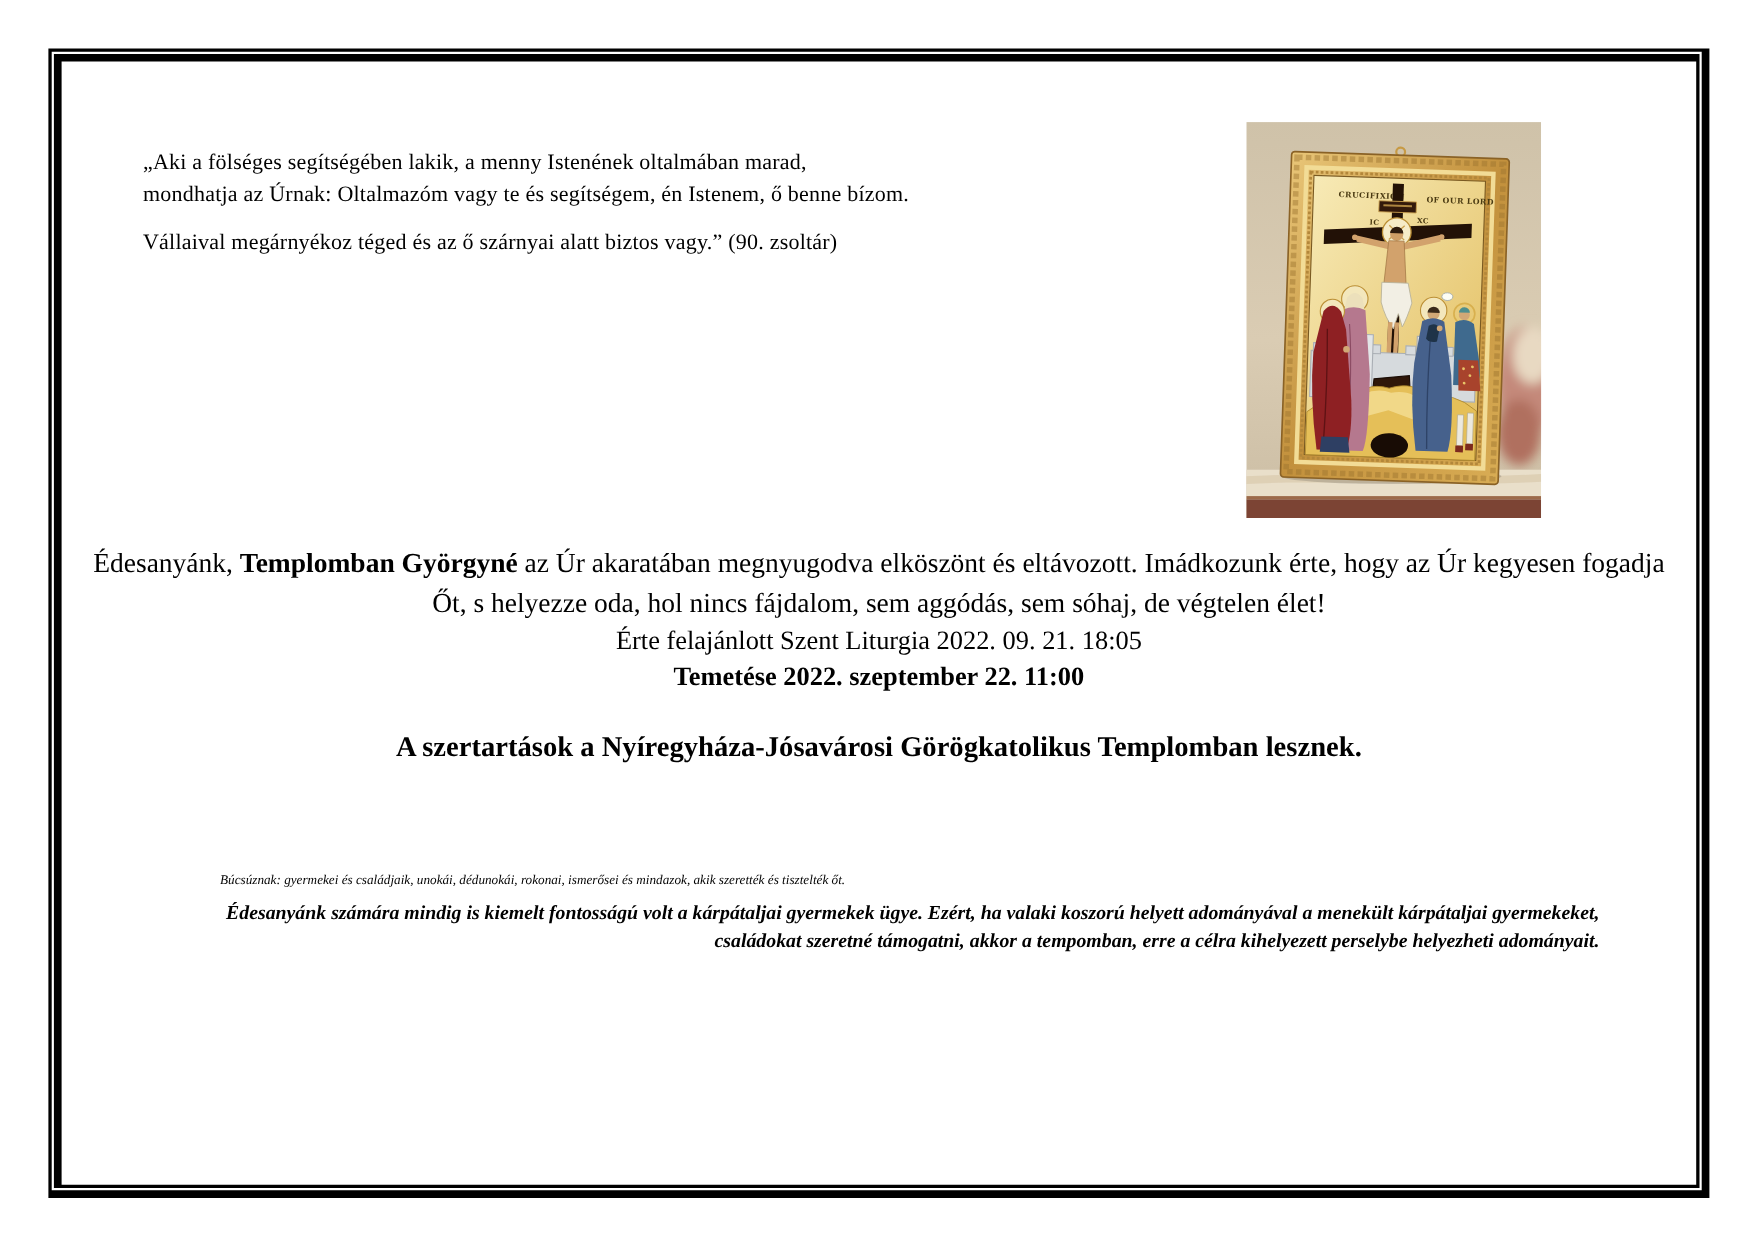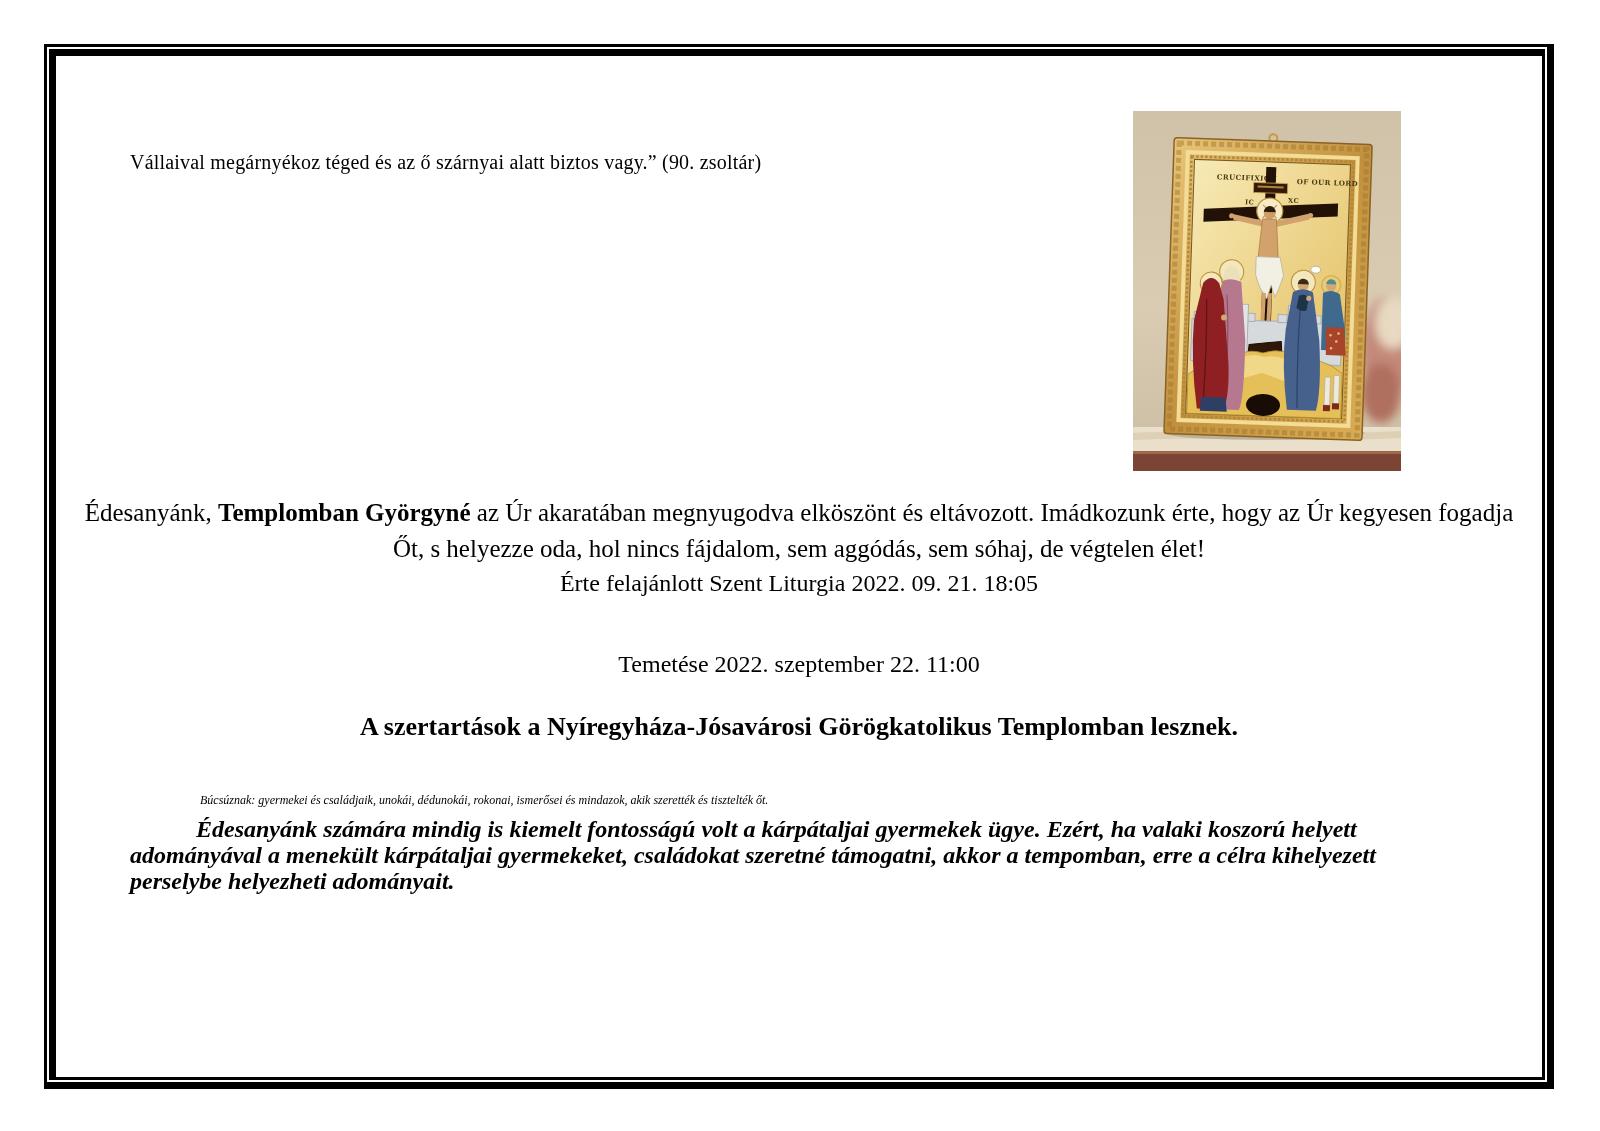--- a/index.html
+++ b/index.html
@@ -48,52 +48,55 @@
   .announce {
     position: absolute;
     left: 25px; right: 25px; top: 413px;
     text-align: center;
     font-size: 25px;
     line-height: 36px;
   }
   .announce p { margin: 0; }
   .announce .main { margin-top: 26px; }
   .announce .liturgy, .announce .funeral { font-size: 24px; line-height: 33px; }
-  .announce .funeral { font-weight: normal; margin-top: 48px; }
+  .announce .funeral { font-weight: bold; }
   .announce .location { margin-top: 29px; font-weight: bold; font-size: 26px; line-height: 34px; }
 
   .farewell {
     position: absolute;
     left: 74px; right: 88px; top: 732px;
     font-style: italic;
   }
   .farewell .mourners { margin: 0 0 0 70px; font-size: 12px; line-height: 24px; }
   .farewell .donation {
     margin: 4px 0 0;
     font-weight: bold;
-    font-size: 24px;
+    font-size: 18px;
     line-height: 26px;
     text-indent: 66px;
+    text-align: right;
   }
 
   .icon-title-text {
     font-family: "DejaVu Serif", serif;
     font-weight: bold;
     letter-spacing: 0.4px;
   }
 </style>
 </head>
 <body>
 
 <div class="page">
   <div class="frame-outer">
     <div class="frame-inner">
       <div class="content">
 
         <div class="psalm">
+          <p>„Aki a fölséges segítségében lakik, a menny Istenének oltalmában marad,</p>
+          <p>mondhatja az Úrnak: Oltalmazóm vagy te és segítségem, én Istenem, ő benne bízom.</p>
           <p class="p3">Vállaival megárnyékoz téged és az ő szárnyai alatt biztos vagy.” (90. zsoltár)</p>
         </div>
 
         <figure class="icon-photo">
           <svg width="268" height="360" viewBox="0 0 268 360" xmlns="http://www.w3.org/2000/svg">
             <defs>
               <linearGradient id="bg" x1="0" y1="0" x2="0" y2="1">
                 <stop offset="0" stop-color="#cfc2a9"></stop>
                 <stop offset="0.55" stop-color="#daccb3"></stop>
                 <stop offset="1" stop-color="#cbbda4"></stop>

